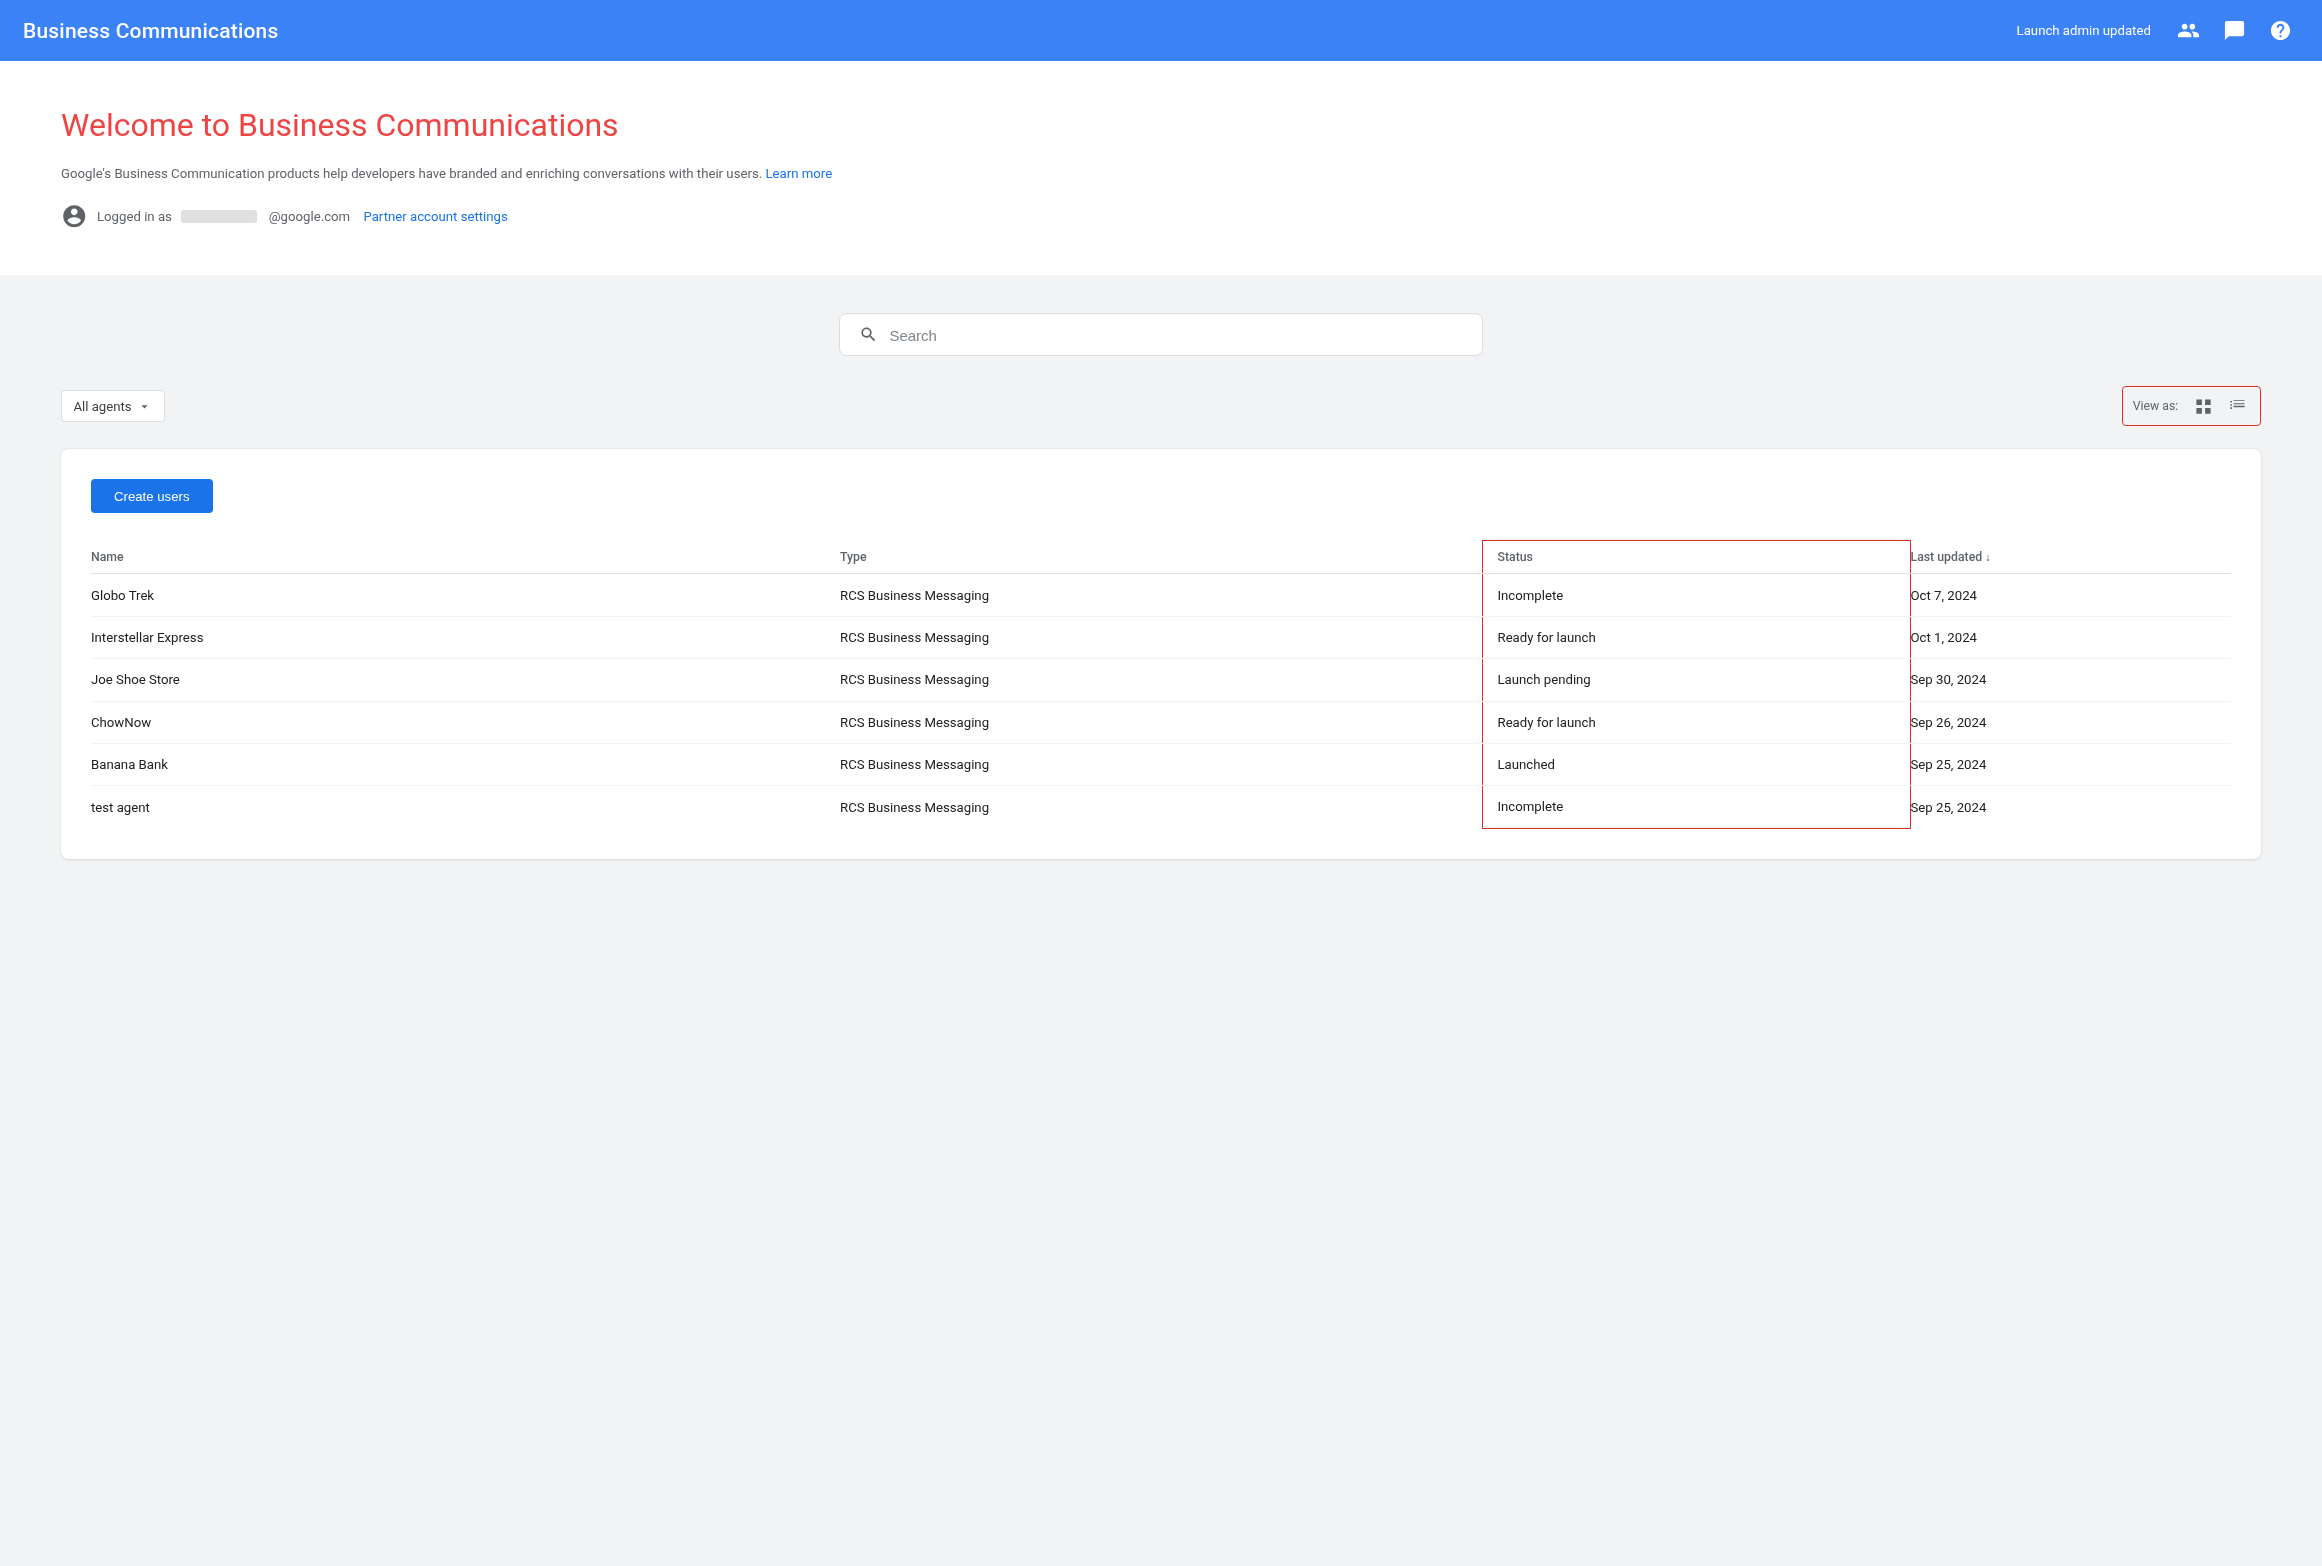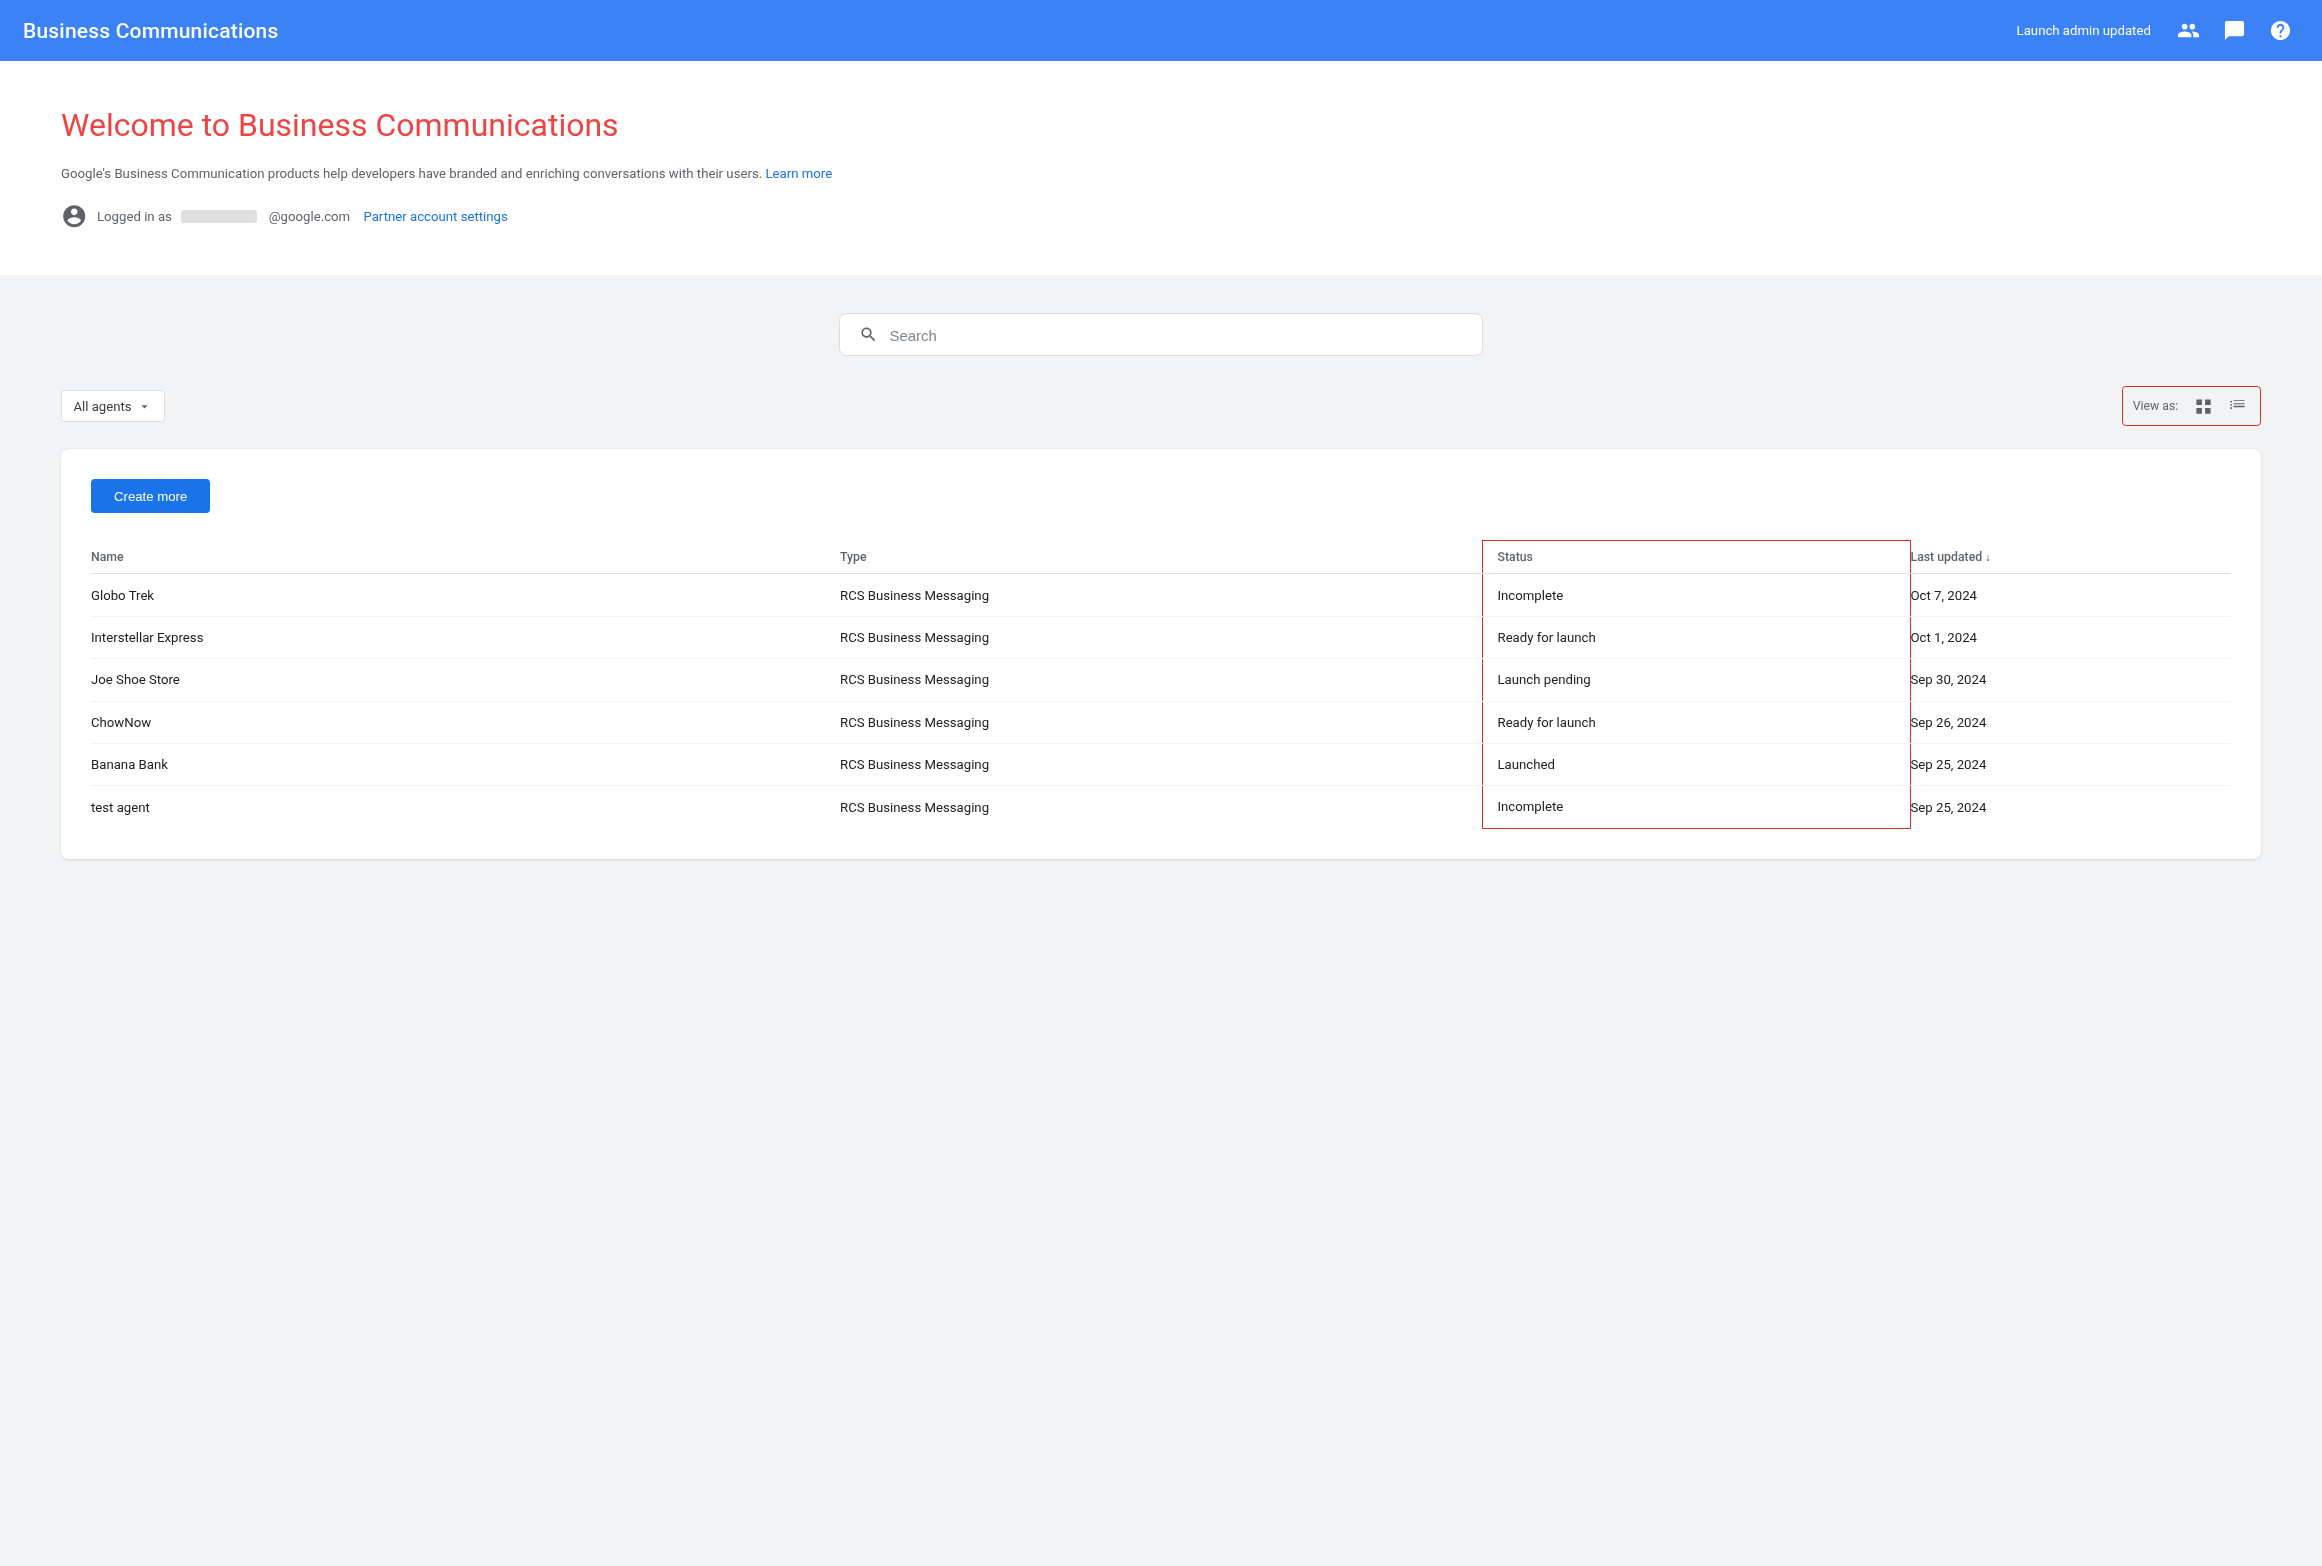--- a/index.html
+++ b/index.html
@@ -320,21 +320,21 @@
         </button>
         <button class="view-btn">
           <svg width="19" height="19" viewBox="0 0 24 24" fill="#5f6368">
             <path d="M3 9h2v2H3zm0 4h2v2H3zm0-8h2v2H3zm4 0h14V4H7zm0 4h14V8H7zm0 4h14v-2H7z"></path>
           </svg>
         </button>
       </div>
     </div>
 
     <div class="agents-card">
-      <button class="create-agent-btn">Create more</button>
+      <button class="create-agent-btn">Create users</button>
 
       <table class="agents-table">
         <thead>
           <tr>
             <th class="col-name">Name</th>
             <th class="col-type">Type</th>
             <th class="col-status status-col-header">Status</th>
             <th class="col-updated" style="cursor:pointer;">
               Last updated&nbsp;<span class="sort-arrow">↓</span>
             </th>

